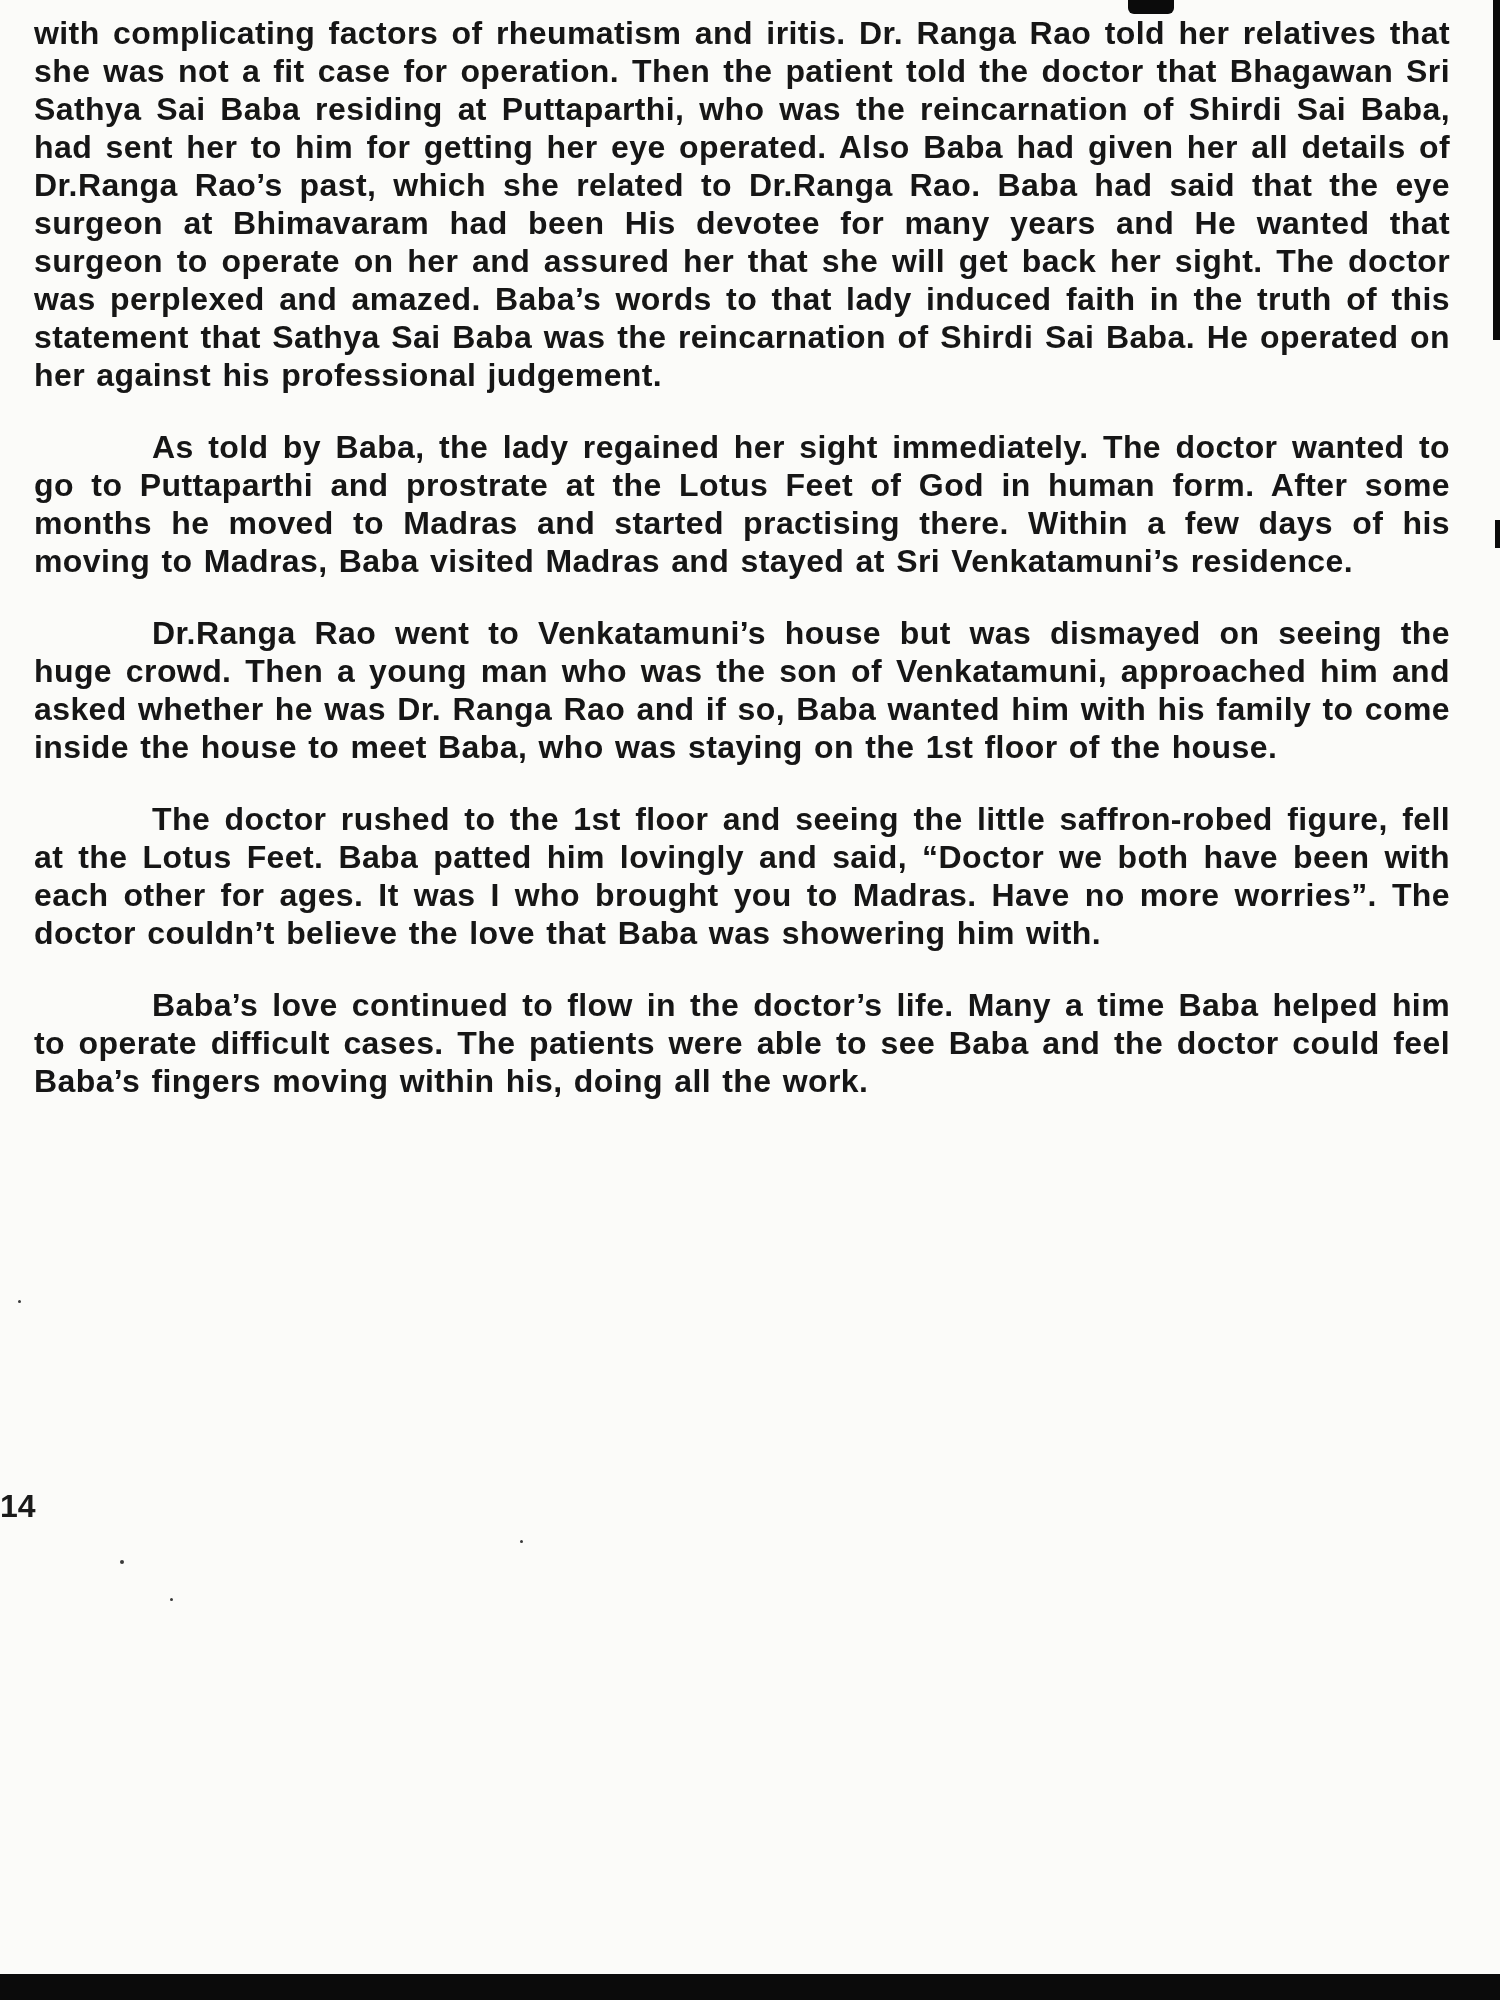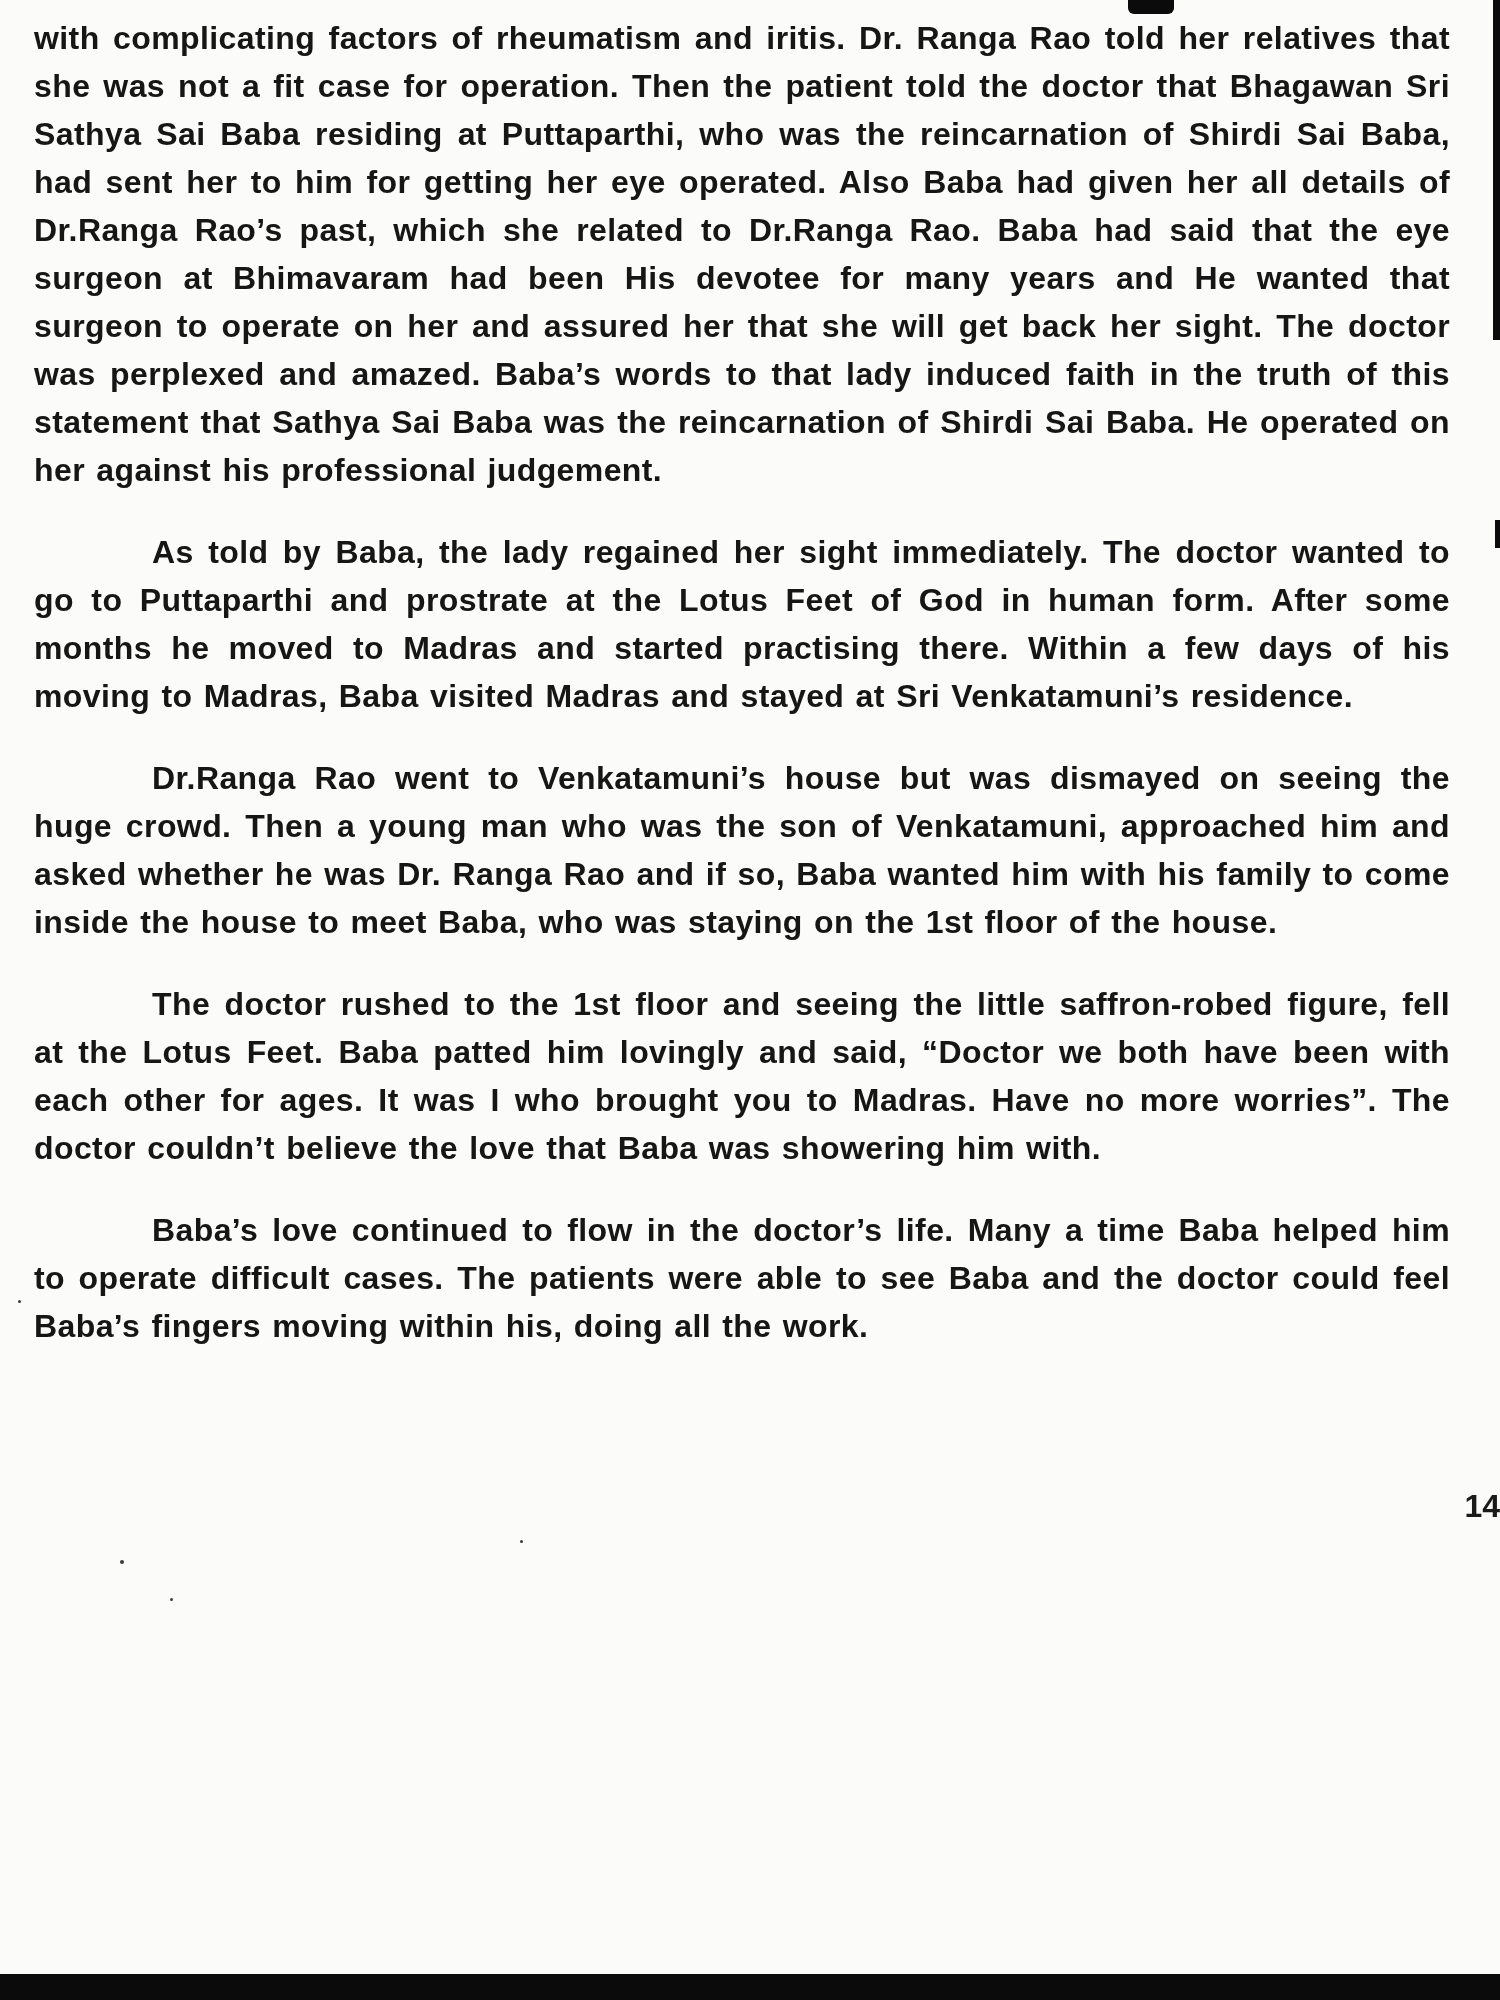--- a/index.html
+++ b/index.html
@@ -19,38 +19,38 @@
   .content {
     position: absolute;
     top: 14px;
     left: 34px;
     right: 50px;
   }
   .para {
     margin: 0 0 34px 0;
     font-size: 32px;
     font-weight: 700;
-    line-height: 48px;
+    line-height: 38px;
     letter-spacing: 0.4px;
     word-spacing: 2px;
     text-align: justify;
     color: #161616;
   }
   .para.indent {
     text-indent: 118px;
   }
   .para:last-child {
     margin-bottom: 0;
   }
   .page-number {
     position: absolute;
     top: 1488px;
     left: 0;
     width: 100%;
-    text-align: right;
+    text-align: left;
     font-size: 32px;
     font-weight: 700;
     color: #1a1a1a;
   }
   
   .artifact {
     position: absolute;
     background: #0b0b0b;
   }
   .artifact-top-blob {

